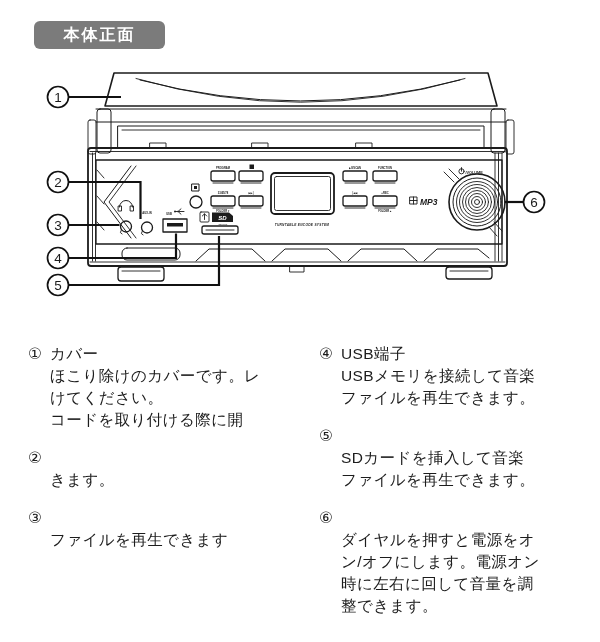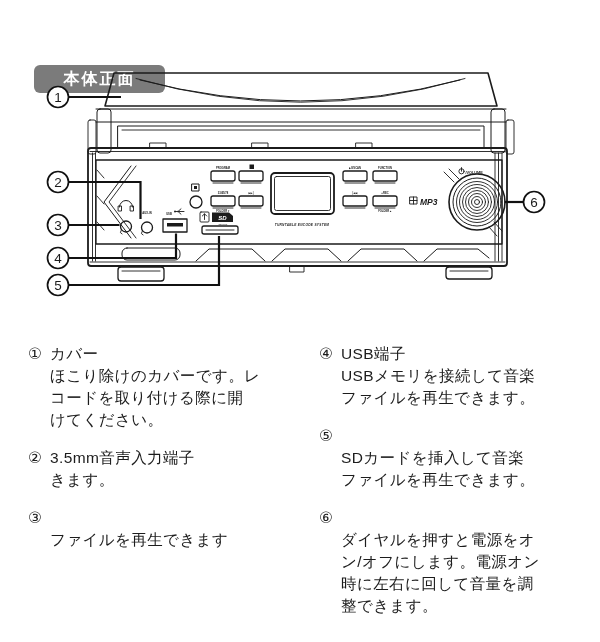--- a/index.html
+++ b/index.html
@@ -5,21 +5,21 @@
   html,body{margin:0;padding:0;}
   body{
     width:600px;height:642px;position:relative;background:#ffffff;
     font-family:"Liberation Sans","DejaVu Sans",sans-serif;color:#1c1c1c;
     overflow:hidden;
   }
   .badge{
     position:absolute;left:34px;top:21px;width:131px;height:28px;
     background:#7b7b7b;color:#ffffff;border-radius:6px;
     font-size:16px;font-weight:bold;letter-spacing:2px;
-    display:flex;align-items:center;justify-content:center;margin-top:44px;
+    display:flex;align-items:center;justify-content:center;
   }
   #diagram{position:absolute;left:0;top:0;}
   .ln{stroke:#1b1b1b;fill:none;stroke-width:1.3;stroke-linejoin:round;stroke-linecap:round;}
   .w09{stroke-width:0.9;}
   .w1{stroke-width:1;}
   .w16{stroke-width:1.6;}
   .w18{stroke-width:1.8;}
   .lead{stroke:#111;fill:none;stroke-width:2.2;stroke-linejoin:miter;stroke-linecap:butt;}
   .blk{fill:#1b1b1b;stroke:none;}
   #diagram text{fill:#1b1b1b;stroke:none;font-family:"Liberation Sans","DejaVu Sans",sans-serif;}
@@ -235,28 +235,27 @@
 </svg>
 
 <div class="col" id="col-left">
   <div class="item">
     <div class="item-head">
       <span class="num">①</span>
       <span class="item-title">カバー</span>
     </div>
     <div class="item-desc">
       <span class="line">ほこり除けのカバーです。レ</span>
+      <span class="line">けてください。</span>
       <span class="line">コードを取り付ける際に開</span>
-      <span class="line">けてください。</span>
     </div>
   </div>
   <div class="item">
     <div class="item-head">
       <span class="num">②</span>
-      <span class="item-title">3.5mm音声入力端子</span>
     </div>
     <div class="item-desc">
       <span class="line">きます。</span>
     </div>
   </div>
   <div class="item">
     <div class="item-head">
       <span class="num">③</span>
     </div>
     <div class="item-desc">

